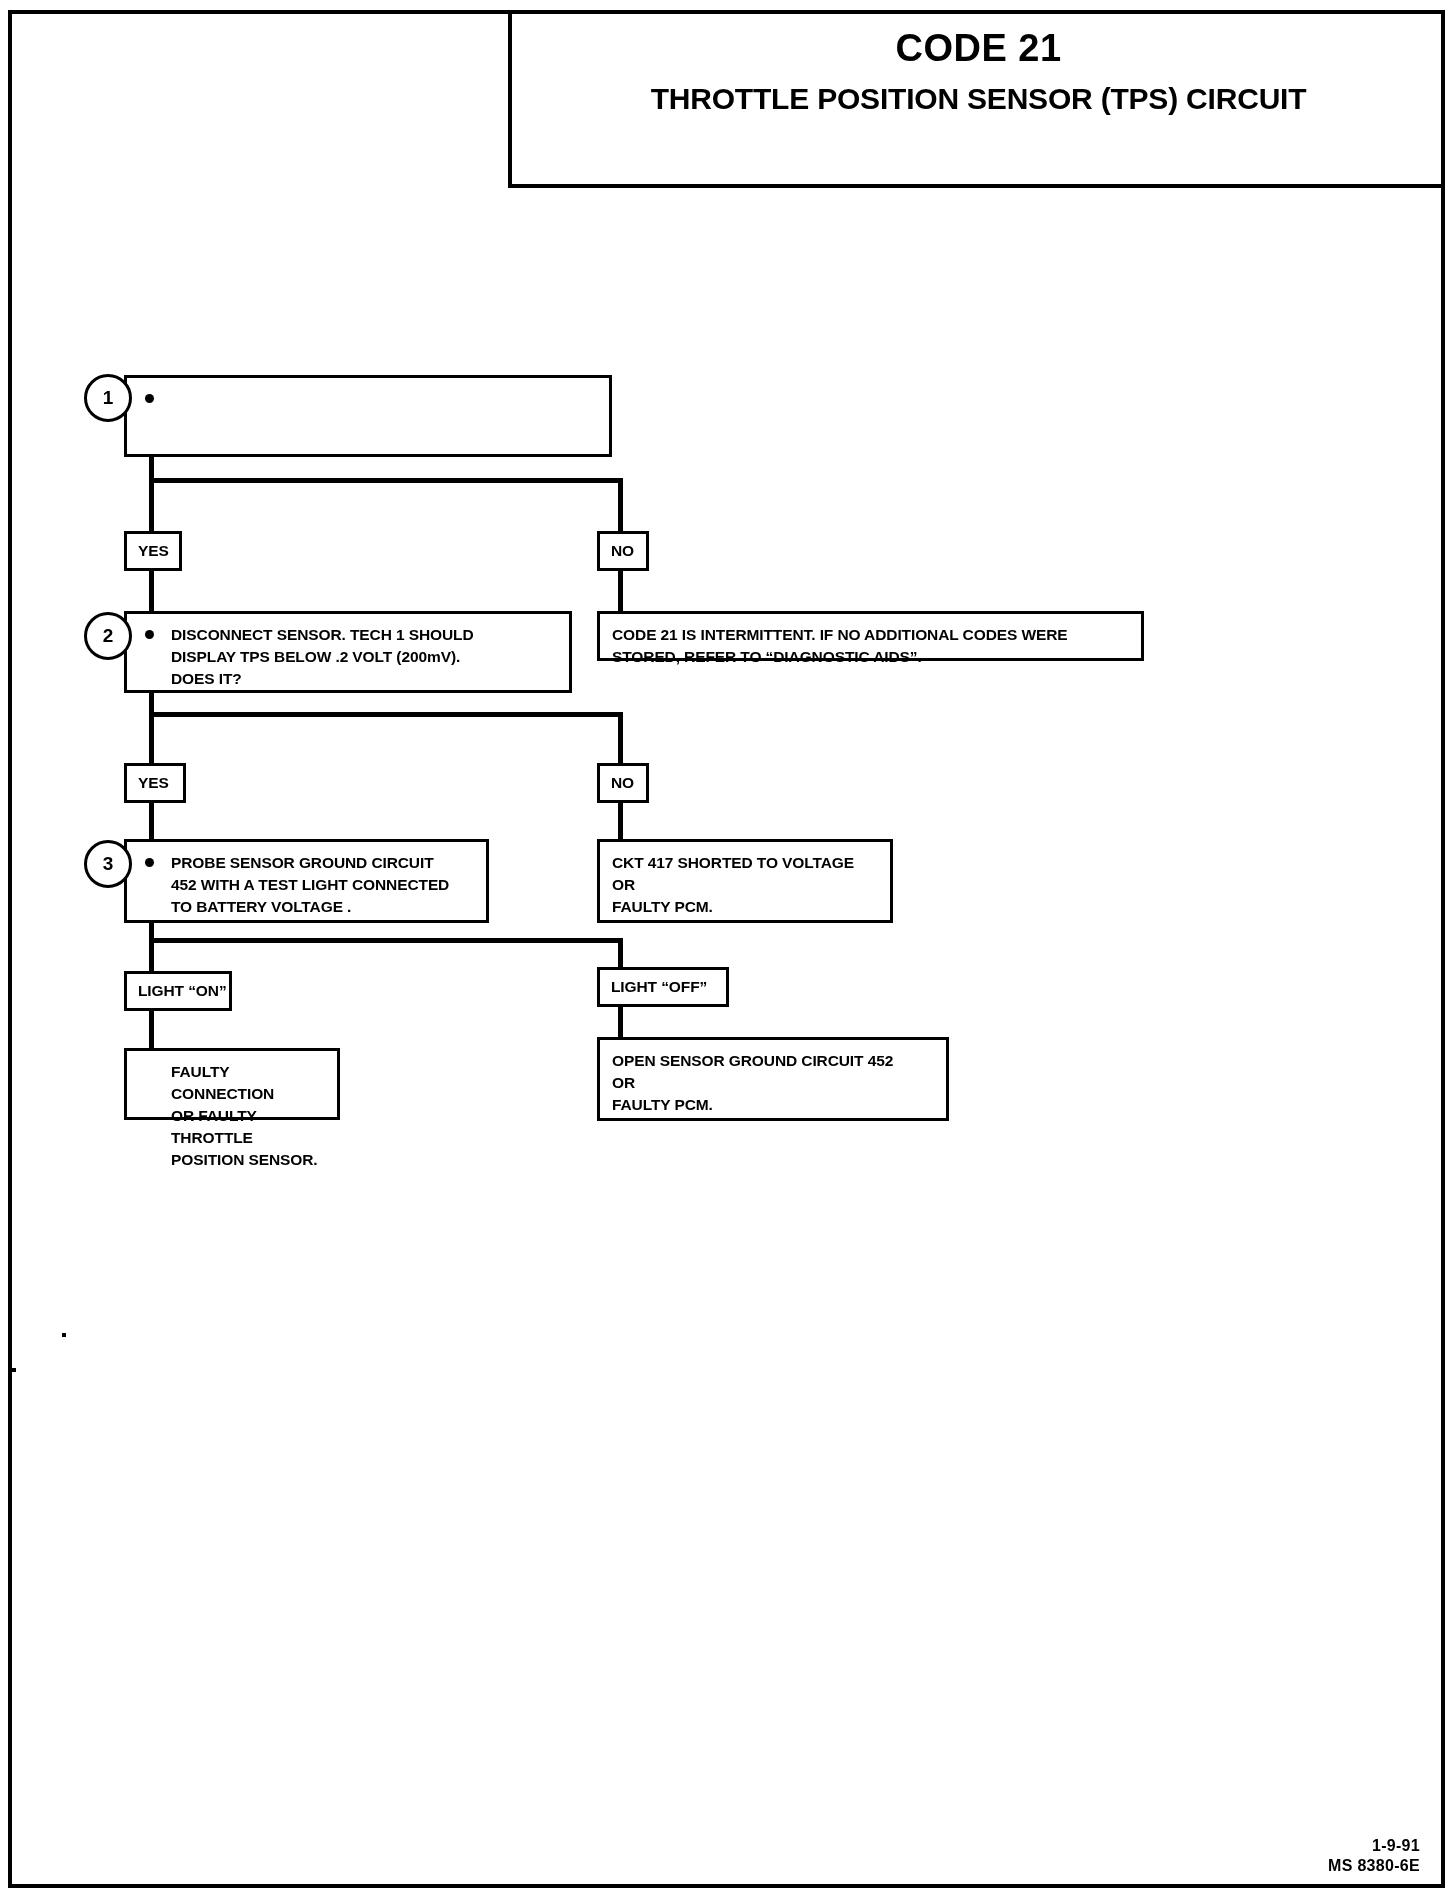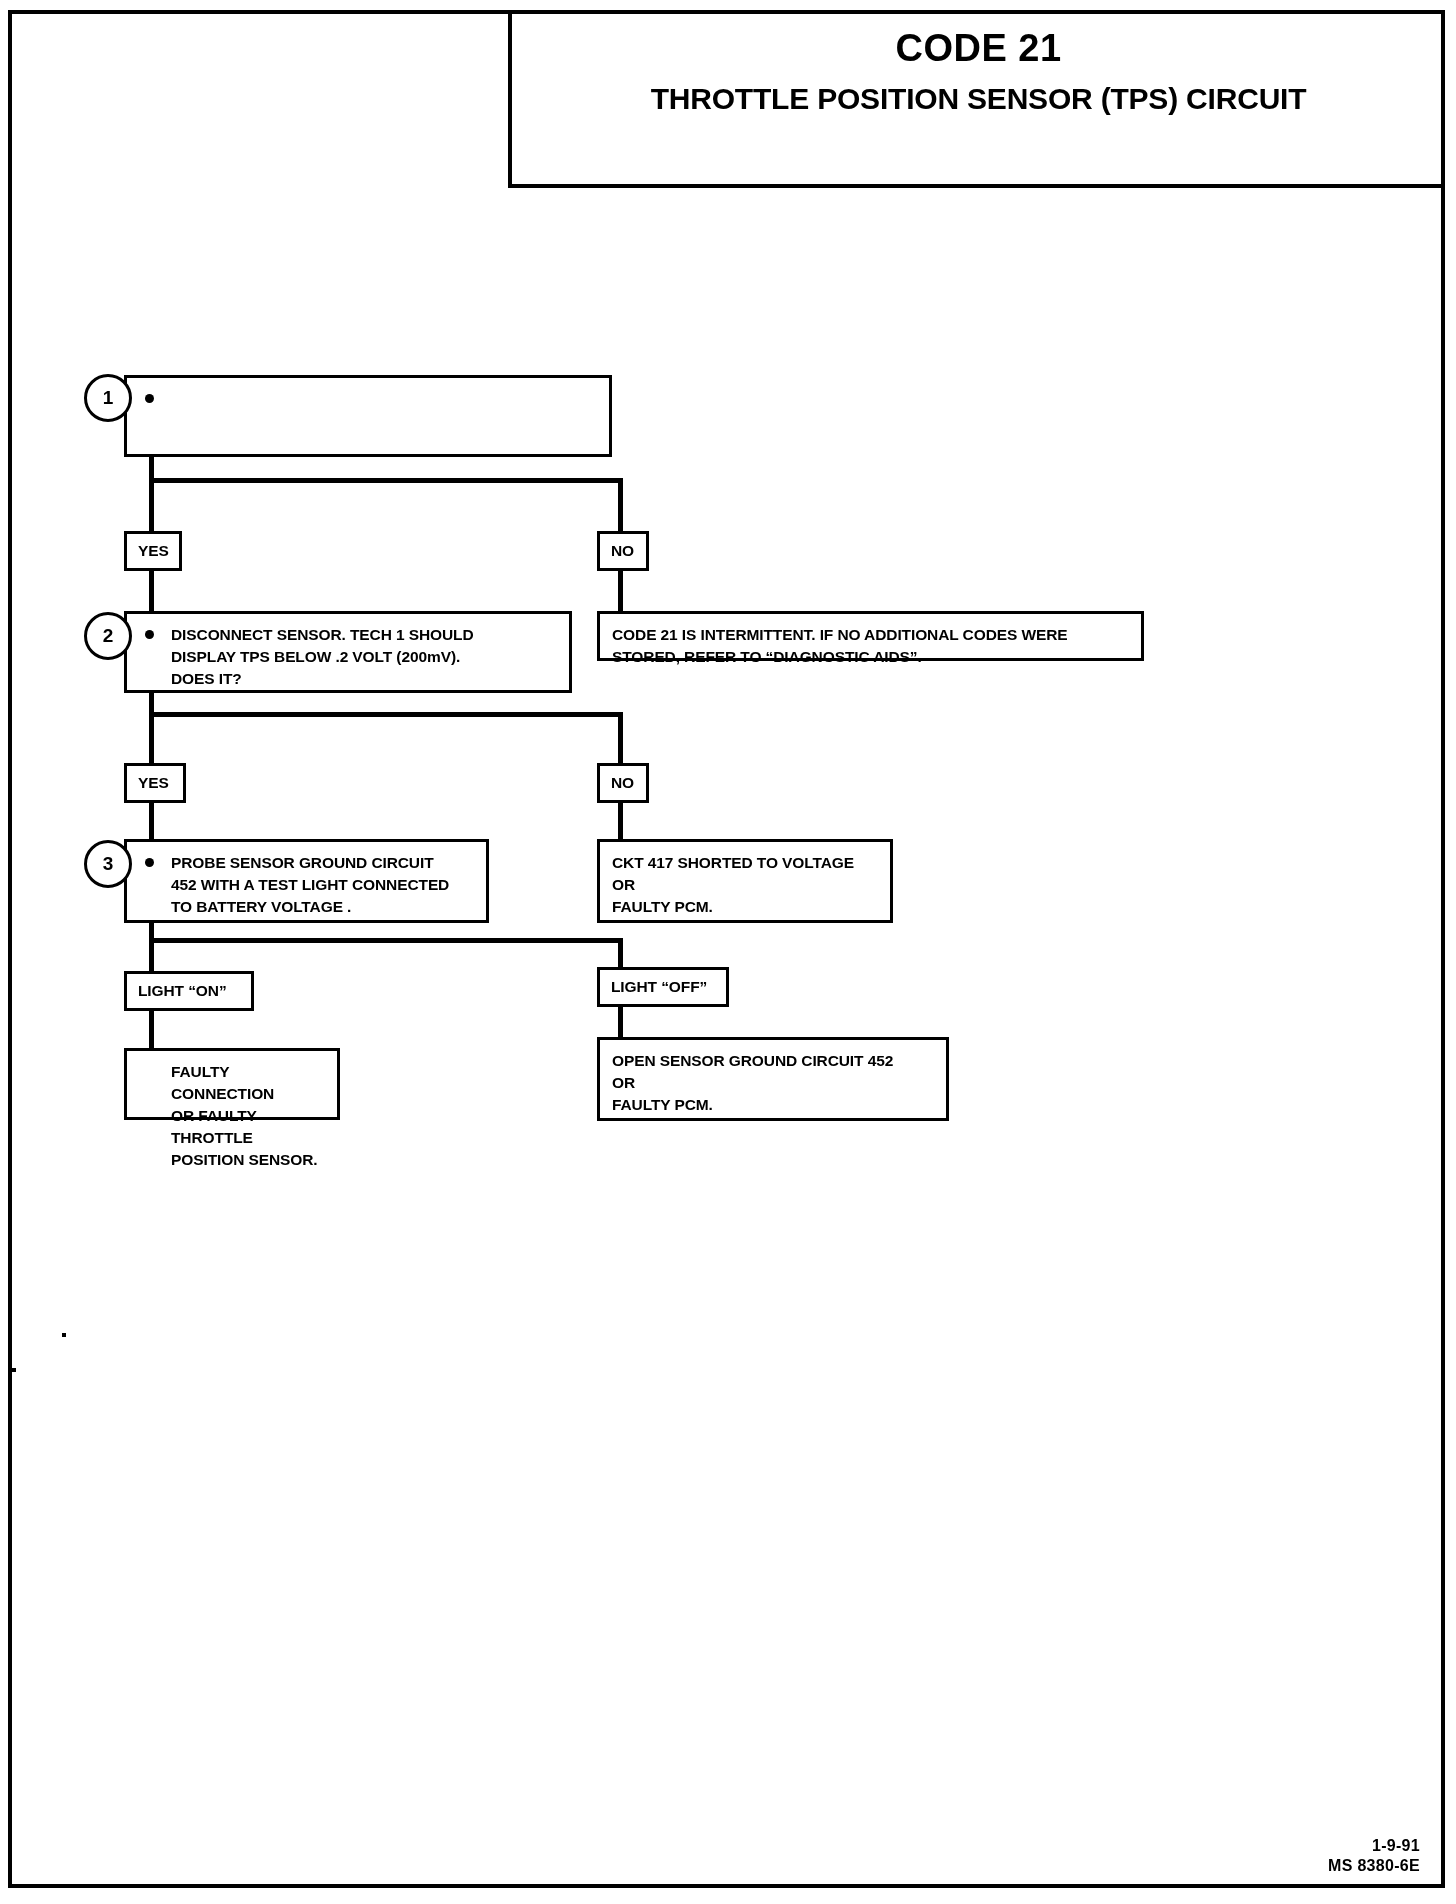--- a/index.html
+++ b/index.html
@@ -211,21 +211,21 @@
   <span class="txt">CKT 417 SHORTED TO VOLTAGE
 OR
 FAULTY PCM.</span>
 </div>
 
 <div class="conn v" style="left:149px; top:923px; height:20px;"></div>
 <div class="conn h" style="left:149px; top:938px; width:474px;"></div>
 <div class="conn v" style="left:149px; top:938px; height:34px;"></div>
 <div class="conn v" style="left:618px; top:938px; height:34px;"></div>
 
-<div class="fbox small-box" style="left:124px; top:971px; width:130px; height:40px;text-align:right;">LIGHT “ON”</div>
+<div class="fbox small-box" style="left:124px; top:971px; width:108px; height:40px;text-align:right;">LIGHT “ON”</div>
 <div class="fbox small-box" style="left:597px; top:967px; width:132px; height:40px;">LIGHT “OFF”</div>
 
 <div class="conn v" style="left:149px; top:1010px; height:39px;"></div>
 <div class="conn v" style="left:618px; top:1006px; height:32px;"></div>
 
 <div class="fbox plain-box" style="left:124px; top:1048px; width:216px; height:72px;padding-left:44px;">
   <span class="txt">FAULTY CONNECTION
 OR FAULTY THROTTLE
 POSITION SENSOR.</span>
 </div>

